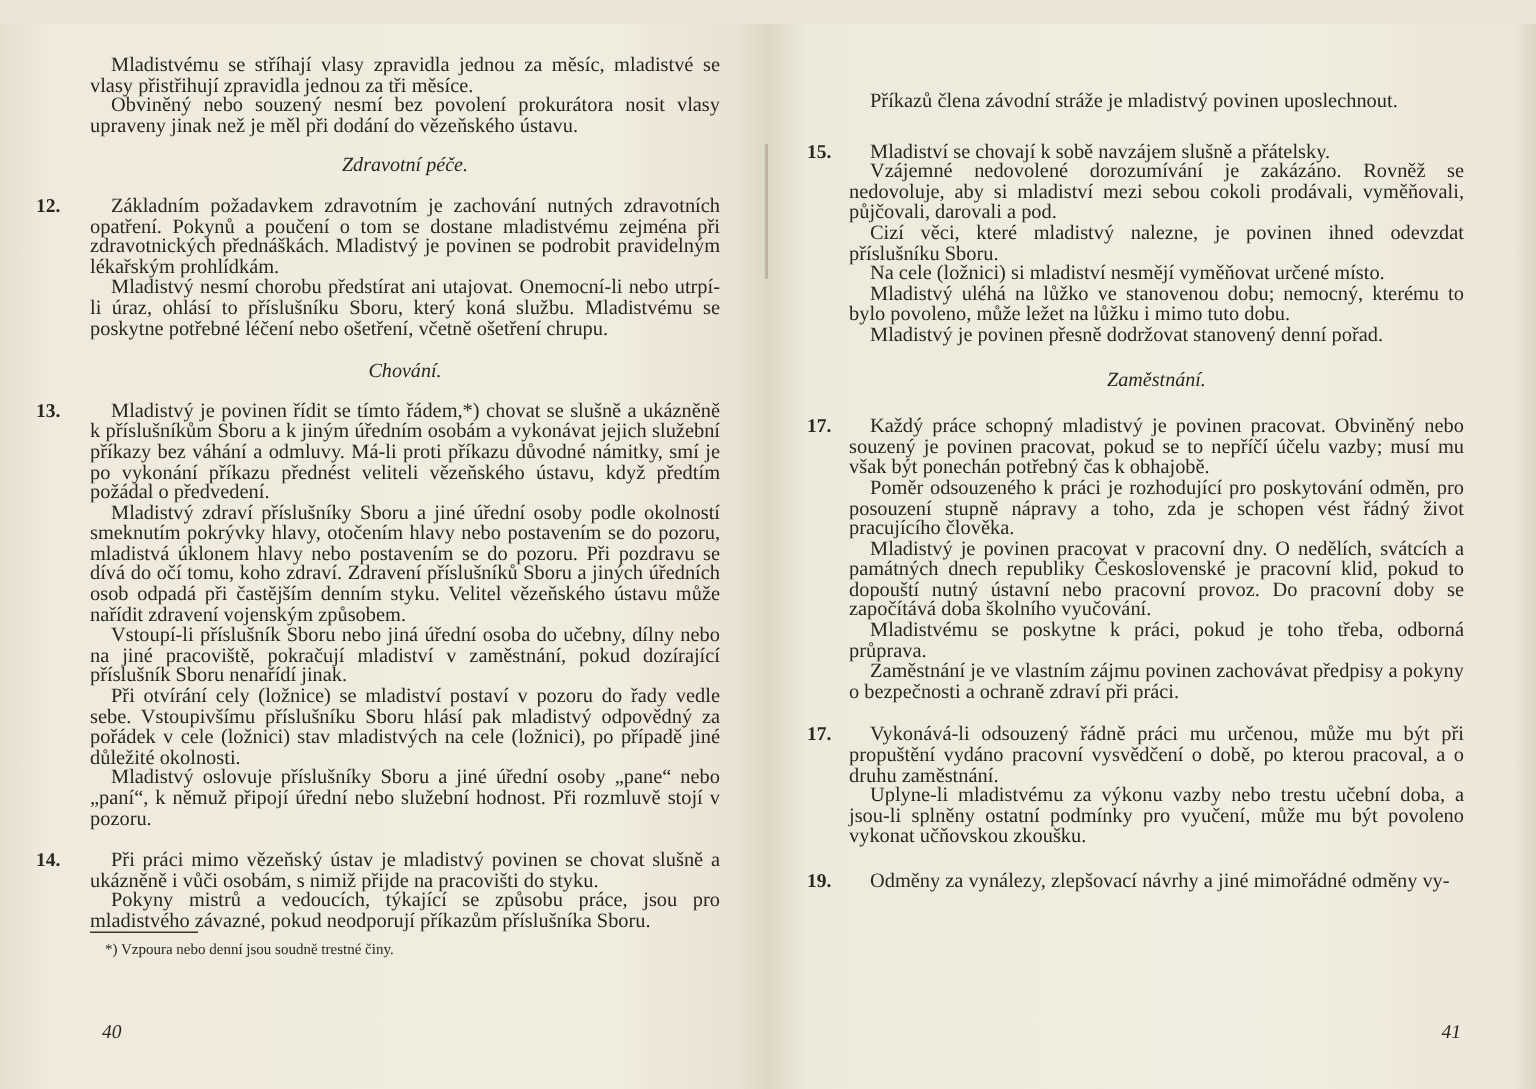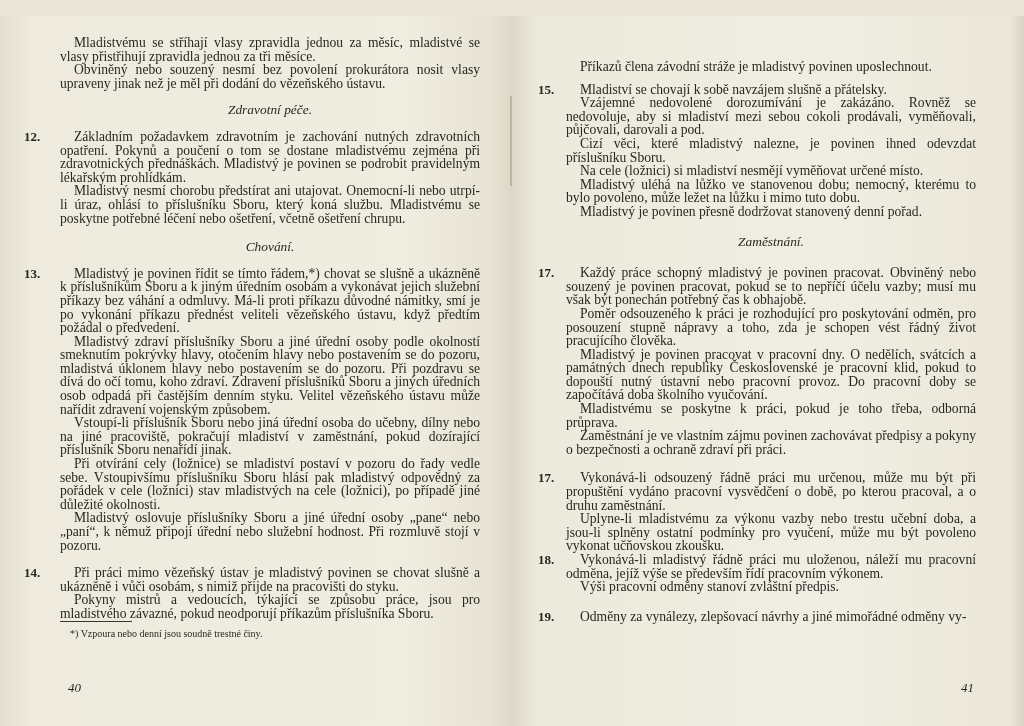--- a/index.html
+++ b/index.html
@@ -62,21 +62,21 @@
     </div>
     <span class="pagenum" style="left:68px; top:664px;">40</span>
   </div>
 
   <div class="gutter"></div>
 
   <div class="page page-right">
     <div class="content">
       <p class="para">Příkazů člena závodní stráže je mladistvý povinen uposlechnout.</p>
 
-      <div class="section" style="margin-top:9px;">
+      <div class="section" style="margin-top:20px;">
         <span class="num">15.</span>
         <p class="para">Mladiství se chovají k sobě navzájem slušně a přátelsky.</p>
         <p class="para">Vzájemné nedovolené dorozumívání je zakázáno. Rovněž se nedovoluje, aby si mladiství mezi sebou cokoli prodávali, vyměňovali, půjčovali, darovali a pod.</p>
         <p class="para">Cizí věci, které mladistvý nalezne, je povinen ihned odevzdat příslušníku Sboru.</p>
         <p class="para">Na cele (ložnici) si mladiství nesmějí vyměňovat určené místo.</p>
         <p class="para">Mladistvý uléhá na lůžko ve stanovenou dobu; nemocný, kterému to bylo povoleno, může ležet na lůžku i mimo tuto dobu.</p>
         <p class="para">Mladistvý je povinen přesně dodržovat stanovený denní pořad.</p>
       </div>
 
       <p class="heading" style="margin-top:16px; margin-bottom:18px;">Zaměstnání.</p>
@@ -90,25 +90,20 @@
         <p class="para">Zaměstnání je ve vlastním zájmu povinen zachovávat předpisy a pokyny o bezpečnosti a ochraně zdraví při práci.</p>
       </div>
 
       <div class="section" style="margin-top:15px;">
         <span class="num">17.</span>
         <p class="para">Vykonává-li odsouzený řádně práci mu určenou, může mu být při propuštění vydáno pracovní vysvědčení o době, po kterou pracoval, a o druhu zaměstnání.</p>
         <p class="para">Uplyne-li mladistvému za výkonu vazby nebo trestu učební doba, a jsou-li splněny ostatní podmínky pro vyučení, může mu být povoleno vykonat učňovskou zkoušku.</p>
       </div>
 
 
-      <div class="section">
-        <span class="num">18.</span>
-        <p class="para">Vykonává-li mladistvý řádně práci mu uloženou, náleží mu pracovní odměna, jejíž výše se především řídí pracovním výkonem.</p>
-        <p class="para">Výši pracovní odměny stanoví zvláštní předpis.</p>
-      </div>
 
       <div class="section" style="margin-top:16px;">
         <span class="num">19.</span>
         <p class="para">Odměny za vynálezy, zlepšovací návrhy a jiné mimořádné odměny vy-</p>
       </div>
     </div>
     <span class="pagenum" style="left:449px; top:664px;">41</span>
   </div>
 </div>
 

